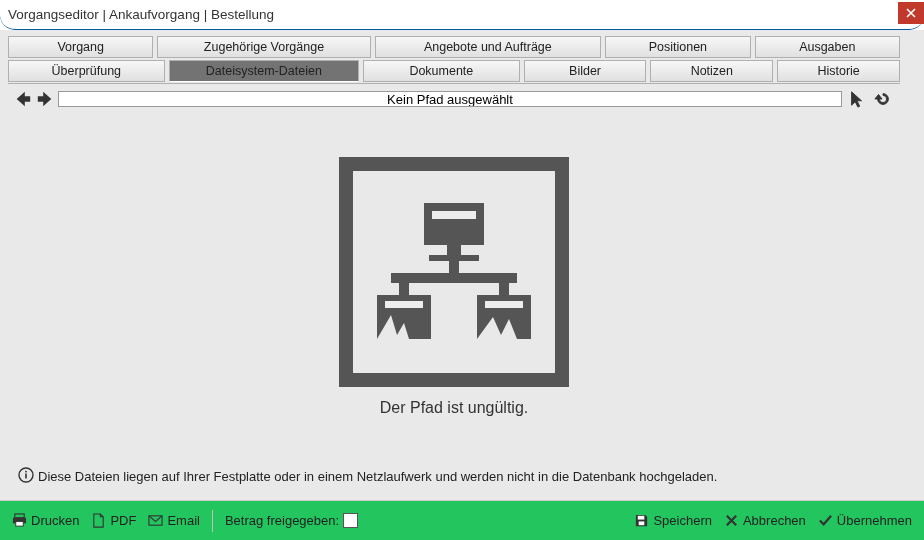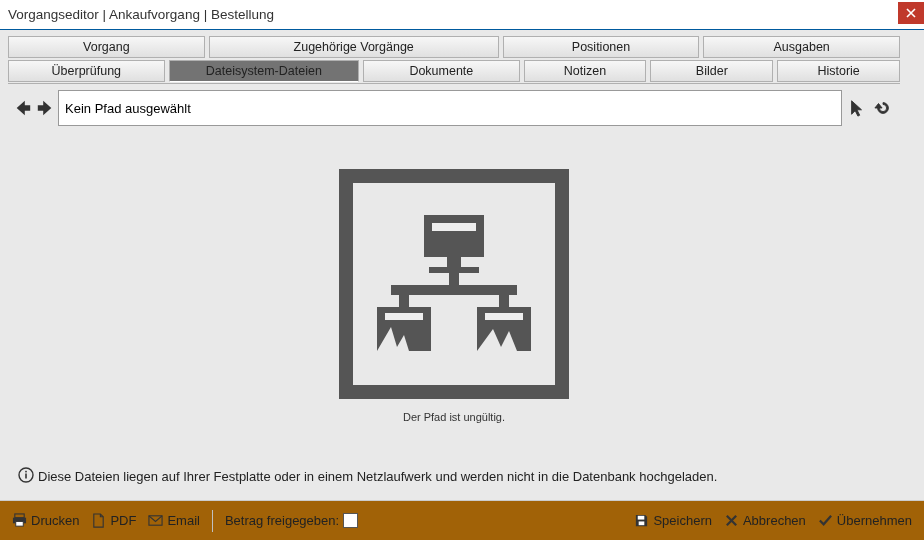--- a/index.html
+++ b/index.html
@@ -15,20 +15,21 @@
   }
   .titlebar {
     background: #fff;
     height: 30px;
     display: flex;
     align-items: center;
     padding-left: 8px;
     font-size: 13.5px;
     color: #333;
     border-bottom: 1px solid #005a9e;
+    border-radius: 15px;
   }
   .titlebar-title { flex: 1; }
   .close-btn {
     width: 26px;
     height: 22px;
     background: #c0392b;
     color: #fff;
     display: flex;
     align-items: center;
     justify-content: center;
@@ -92,21 +93,22 @@
     display: flex;
     align-items: center;
   }
   .nav-arrow svg { width: 18px; height: 18px; fill: #333; }
   .path-input {
     flex: 1;
     background: #fff;
     border: 1px solid #999;
     padding: 3px 6px;
     font-size: 13px;
-    height: 36px;
+    height: 16px;
+    text-align: center;
   }
   .tool-icon {
     cursor: pointer;
     display: flex;
     align-items: center;
     padding: 0 2px;
   }
   .tool-icon svg { width: 18px; height: 18px; fill: #333; stroke: #333; }
   .preview-area {
     flex: 1;
@@ -119,36 +121,36 @@
   .network-icon-box {
     width: 230px;
     height: 230px;
     border: 14px solid #555;
     display: flex;
     align-items: center;
     justify-content: center;
   }
   .network-icon-box svg { width: 170px; height: 170px; }
   .preview-msg {
-    font-size: 11px;
+    font-size: 16px;
     color: #333;
   }
   .info-bar {
     display: flex;
     align-items: center;
     gap: 4px;
     padding: 10px 4px 8px 4px;
     font-size: 13px;
     color: #222;
   }
   .info-bar .info-icon svg { width: 16px; height: 16px; }
   .footer {
     height: 40px;
     border-top: 1px solid #ccc;
-    background: #a16207;
+    background: #22c55e;
     display: flex;
     align-items: center;
     padding: 0 12px;
     gap: 12px;
   }
   .footer-btn {
     display: flex;
     align-items: center;
     gap: 4px;
     font-size: 13px;
@@ -181,30 +183,31 @@
       </svg>
   </div>
 </div>
 
 <div class="content-wrap">
   <div class="panel">
 
     <div class="tabs-row">
       <div class="tab"><span>Vorgang</span></div>
       <div class="tab" style="flex:1.5"><span>Zugehörige Vorgänge</span></div>
+      <div class="tab" style="flex:1.6"><span>Angebote und Aufträge</span></div>
       <div class="tab"><span>Positionen</span></div>
       <div class="tab"><span>Ausgaben</span></div>
     </div>
 
     <div class="tabs-row">
       <div class="tab" style="flex:1.3"><span>Überprüfung</span></div>
       <div class="tab active" style="flex:1.6"><span>Dateisystem-Dateien</span></div>
       <div class="tab" style="flex:1.3"><span>Dokumente</span></div>
+      <div class="tab"><span>Bilder</span></div>
       <div class="tab"><span>Notizen</span></div>
-      <div class="tab"><span>Bilder</span></div>
       <div class="tab"><span>Historie</span></div>
     </div>
 
     <div class="tab-body">
 
       <div class="navbar">
         <div class="nav-arrow">
           <svg viewBox="0 0 20 20">
               <path d="M12 2 L3 10 L12 18 L12 13 L18 13 L18 7 L12 7 Z"></path>
             </svg>

